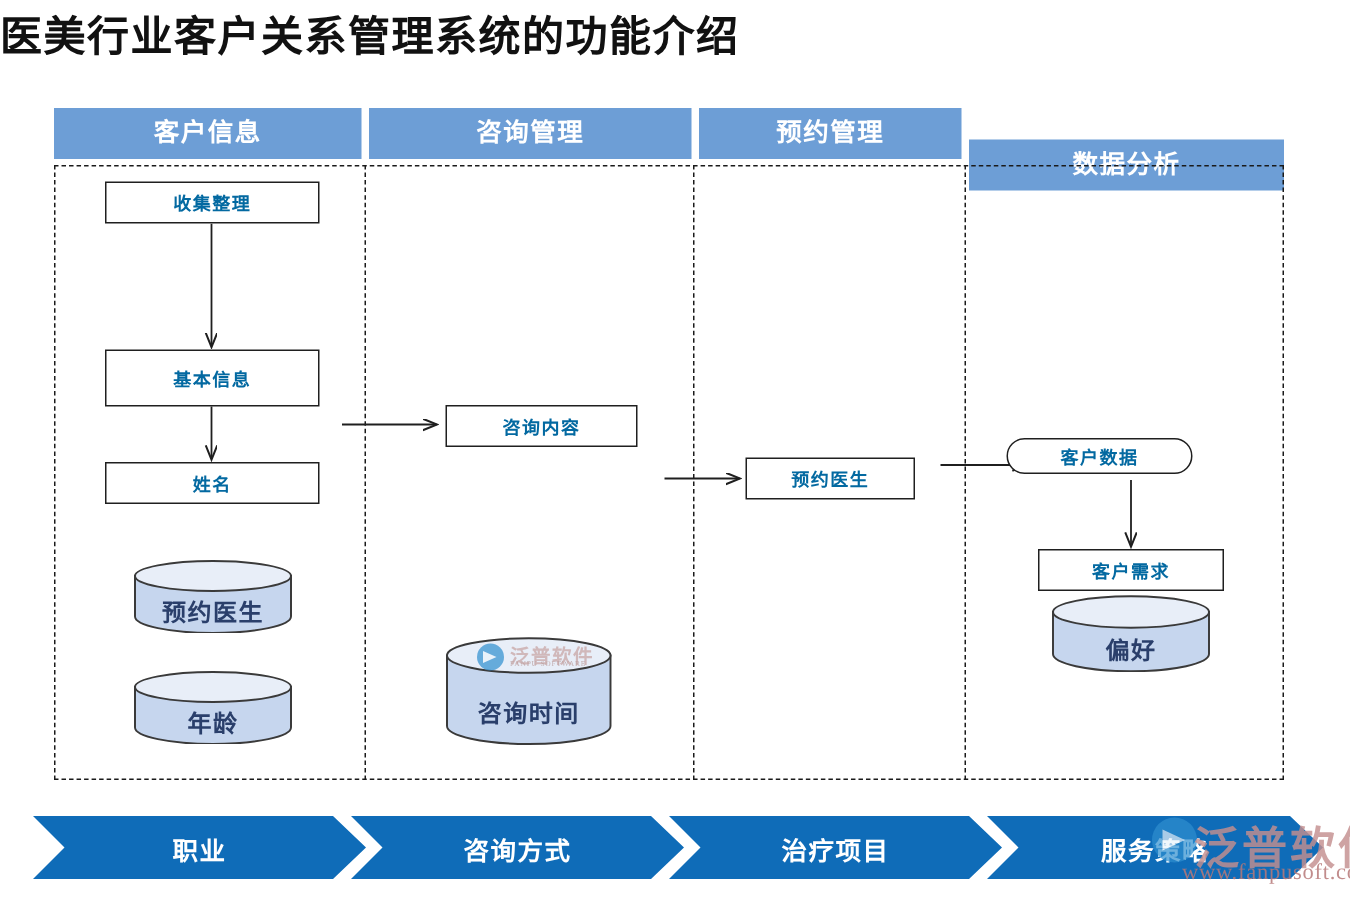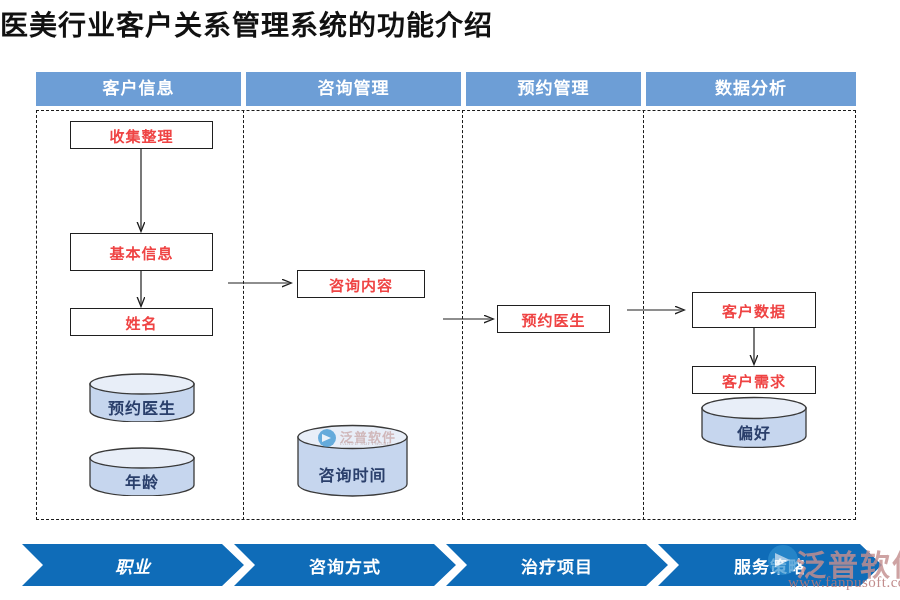--- a/index.html
+++ b/index.html
@@ -47,21 +47,21 @@
     font-size: 17px;
     font-weight: bold;
     text-align: center;
     line-height: 34px;
     letter-spacing: 1px;
     white-space: nowrap;
   }
   .col-header.c0 { left: 36px;  width: 205px; }
   .col-header.c1 { left: 246px; width: 215px; }
   .col-header.c2 { left: 466px; width: 175px; }
-  .col-header.c3 { left: 646px; width: 210px; }
+  .col-header.c3 { left: 646px; width: 210px; margin-top: 21px; }
 
   
   .lane-frame {
     position: absolute;
     left: 36px;
     top: 110px;
     width: 820px;
     height: 410px;
     border: 1.5px dashed #1a1a1a;
     box-sizing: border-box;
@@ -74,22 +74,22 @@
   }
   .lane-div.d1 { left: 243px; }
   .lane-div.d2 { left: 462px; }
   .lane-div.d3 { left: 643px; }
 
   
   .proc-box {
     position: absolute;
     background: #ffffff;
     border: 1.3px solid #1f1f1f;
-    color: #ef4444;
-    font-size: 15px;
+    color: #0369a1;
+    font-size: 12px;
     font-weight: bold;
     text-align: center;
     letter-spacing: 1px;
     box-sizing: border-box;
     white-space: nowrap;
     display: flex;
     align-items: center;
     justify-content: center;
   }
 
@@ -139,21 +139,20 @@
     font-weight: bold;
     letter-spacing: 1px;
     display: flex;
     align-items: center;
     justify-content: center;
     white-space: nowrap;
   }
   .chev.k0 {
     left: 0; width: 222px;
     clip-path: polygon(0 0, 200px 0, 222px 21px, 200px 42px, 0 42px, 21px 21px);
-    font-style: italic;
   }
   .chev.k1 {
     left: 212px; width: 222px;
     clip-path: polygon(0 0, 200px 0, 222px 21px, 200px 42px, 0 42px, 21px 21px);
   }
   .chev.k2 {
     left: 424px; width: 222px;
     clip-path: polygon(0 0, 200px 0, 222px 21px, 200px 42px, 0 42px, 21px 21px);
   }
   .chev.k3 {
@@ -312,21 +311,21 @@
   </div>
 
   <div class="wm wm-small" style="left:318px; top:427px;">
     <span class="wm-dot"></span>
     <span class="wm-txt">泛普软件</span>
     <span class="wm-sub">FANPU SOFTWARE</span>
   </div>
 
   <div class="proc-box" style="left:497px; top:305px; width:113px; height:28px;">预约医生</div>
 
-  <div class="proc-box" style="left:692px; top:292px; width:124px; height:36px;">客户数据</div>
+  <div class="proc-box" style="left:671px; top:292px; width:124px; height:24px;border-radius:12px;">客户数据</div>
 
   <div class="proc-box" style="left:692px; top:366px; width:124px; height:28px;">客户需求</div>
 
   <div class="cyl" style="left:700px; top:396px; width:108px; height:52px;">
     <svg width="108" height="52" viewBox="0 0 108 52" xmlns="http://www.w3.org/2000/svg">
       <path d="M2,12 L2,40 A52,11.5 0 0 0 106,40 L106,12 Z" fill="#c6d6ee" stroke="#3a3a3a" stroke-width="1.3"></path>
       <ellipse cx="54" cy="12" rx="52" ry="10.5" fill="#e8eef8" stroke="#3a3a3a" stroke-width="1.3"></ellipse>
     </svg>
     <div class="cyl-label" style="top:24px;">偏好</div>
   </div>

